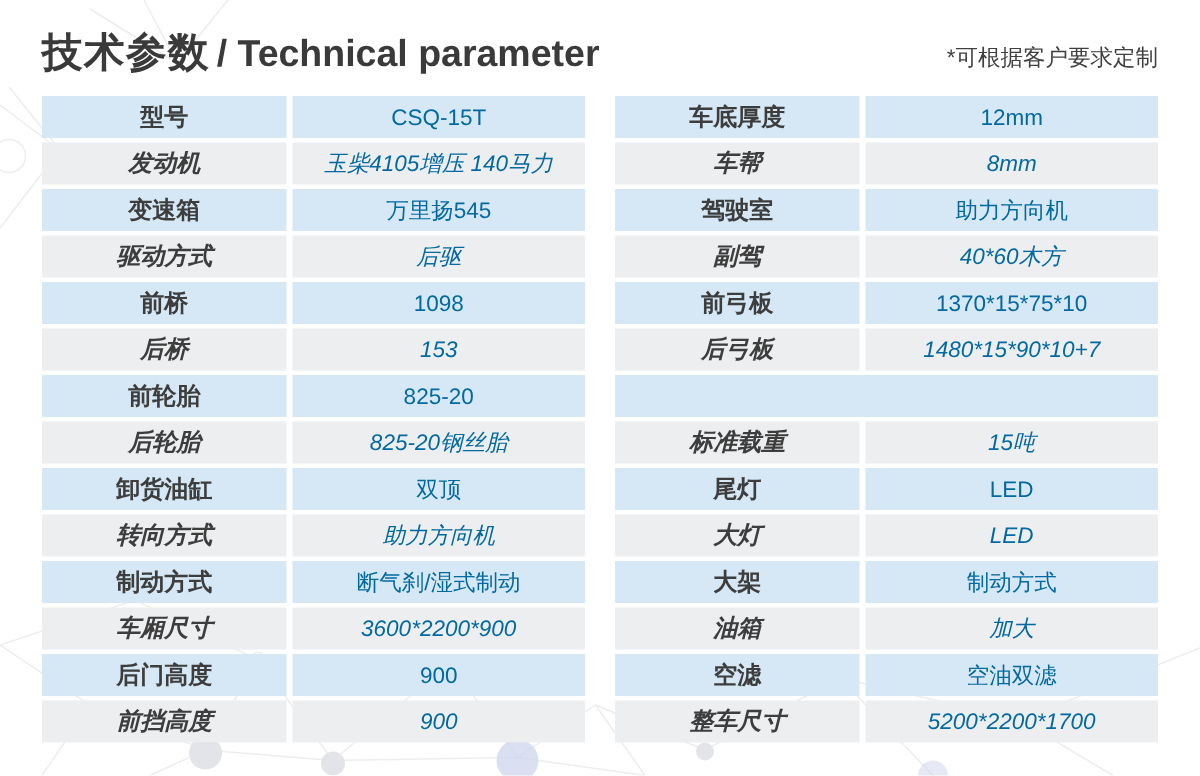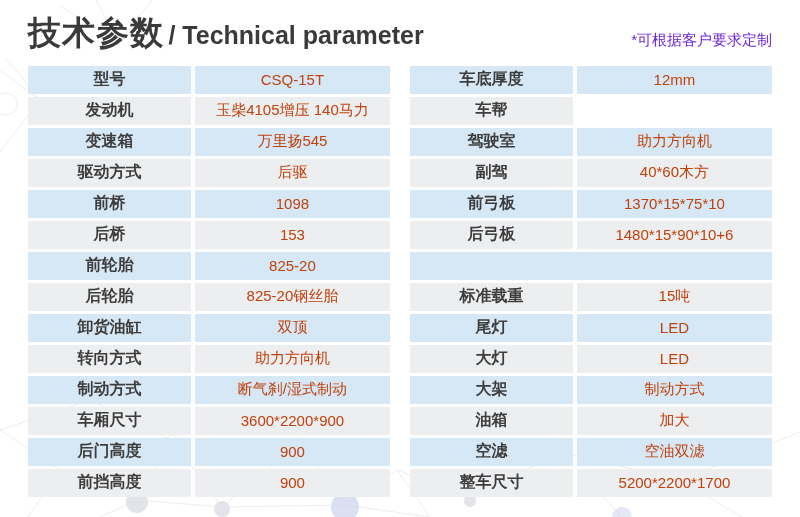--- a/index.html
+++ b/index.html
@@ -28,26 +28,26 @@
     justify-content: space-between;
     align-items: flex-end;
     margin-bottom: 13px;
   }
   .title {
     color: #3a3a3a;
     font-weight: bold;
     line-height: 1.2;
     white-space: nowrap;
   }
-  .title .zh { font-size: 33px; letter-spacing: 1px; text-align: right; }
+  .title .zh { font-size: 27px; letter-spacing: 1px; text-align: right; }
   .title .en { font-size: 25px; letter-spacing: 0px; }
   .note {
     font-size: 15px;
     font-weight: 500;
-    color: #6d28d9;
+    color: #404040;
     padding-bottom: 3px;
     white-space: nowrap;
     margin-top: 16px;
   }
   .tables {
     display: flex;
     gap: 20px;
   }
   .spec-table {
     flex: 1;
@@ -69,24 +69,24 @@
   }
   .label-cell {
     width: 45%;
     font-weight: bold;
     font-size: 16px;
     color: #3d3d3d;
   }
   .value-cell {
     flex: 1;
     font-size: 15px;
-    color: #c2410c;
+    color: #0369a1;
   }
   .row.odd  .cell { background: var(--row-blue, #d6e8f6); }
-  .row.even .cell { background: var(--row-gray, #eceef0); }
+  .row.even .cell { background: var(--row-gray, #eceef0); font-style: italic; }
 </style>
 </head>
 <body style="--row-blue: #d6e8f6; --row-gray: #eceef0;">
 
 <svg class="bg-svg" viewBox="0 0 800 517" aria-hidden="true">
   <g stroke="#ededed" stroke-width="1" fill="none">
     <path d="M118 42 L96 0 M118 42 L152 0 M118 42 L60 6"></path>
     <path d="M0 152 L40 100 L6 58 M40 100 L0 70"></path>
     <circle cx="6" cy="104" r="11"></circle>
     <path d="M0 430 L60 470 L137 500 L222 507 L345 505 L430 517"></path>
@@ -172,36 +172,37 @@
           <div class="cell value-cell">900</div>
         </div>
       </div>
     <div class="spec-table" id="table-right">
         <div class="row odd">
           <div class="cell label-cell">车底厚度</div>
           <div class="cell value-cell">12mm</div>
         </div>
         <div class="row even">
           <div class="cell label-cell">车帮</div>
+          <div class="cell value-cell">8mm</div>
         </div>
         <div class="row odd">
           <div class="cell label-cell">驾驶室</div>
           <div class="cell value-cell">助力方向机</div>
         </div>
         <div class="row even">
           <div class="cell label-cell">副驾</div>
           <div class="cell value-cell">40*60木方</div>
         </div>
         <div class="row odd">
           <div class="cell label-cell">前弓板</div>
           <div class="cell value-cell">1370*15*75*10</div>
         </div>
         <div class="row even">
           <div class="cell label-cell">后弓板</div>
-          <div class="cell value-cell">1480*15*90*10+6</div>
+          <div class="cell value-cell">1480*15*90*10+7</div>
         </div>
         <div class="row odd">
           <div class="cell value-cell"></div>
         </div>
         <div class="row even">
           <div class="cell label-cell">标准载重</div>
           <div class="cell value-cell">15吨</div>
         </div>
         <div class="row odd">
           <div class="cell label-cell">尾灯</div>

